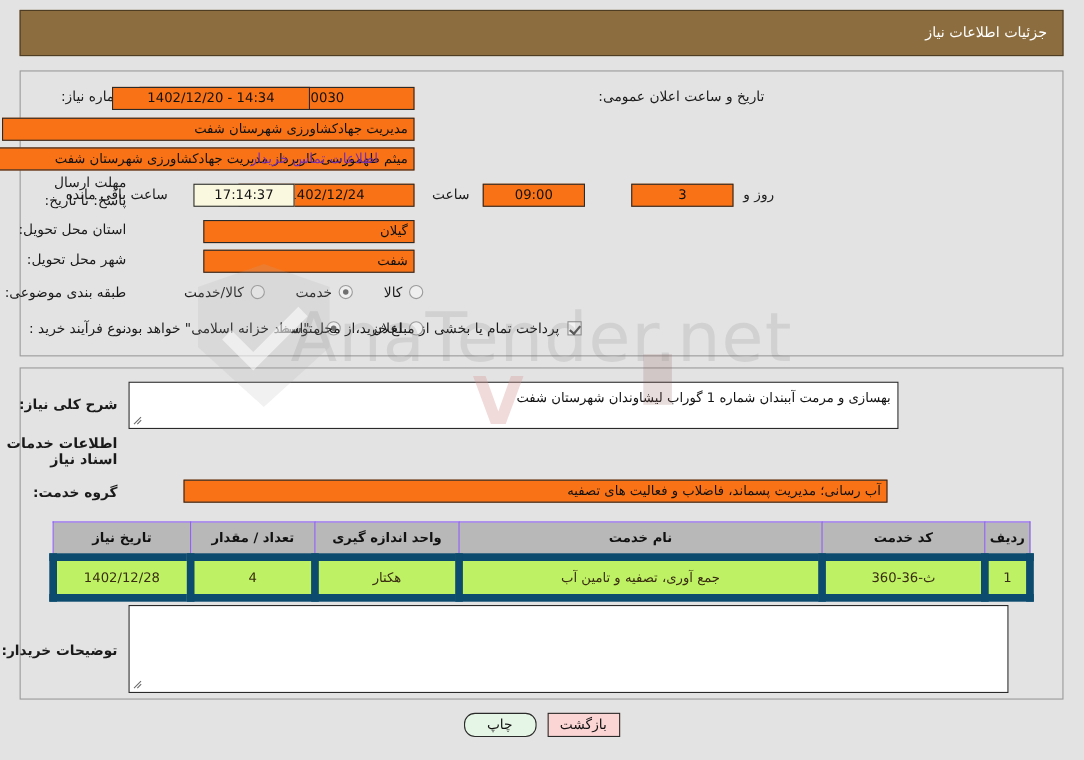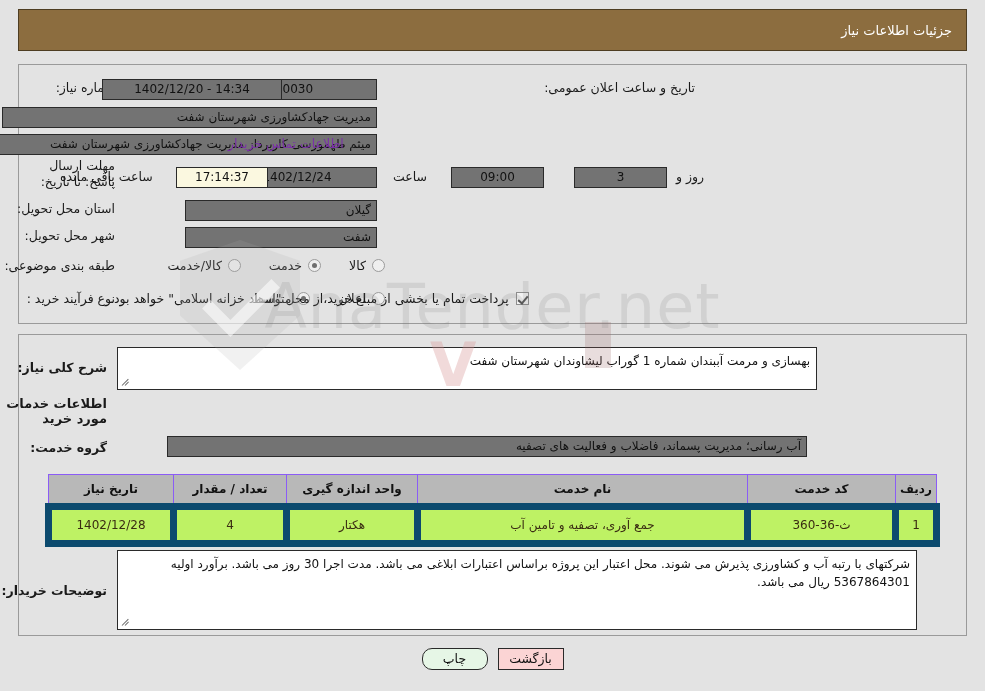--- a/index.html
+++ b/index.html
@@ -118,21 +118,21 @@
     white-space: nowrap;
   }
   .lbl {
     font-size: 12.5px;
     color: #1a1a1a;
     text-align: right;
   }
   .lbl-b { font-weight: bold; }
 
   .fld {
-    background: #737373;
+    background: #f97316;
     border: 1px solid #2a2a2a;
     box-sizing: border-box;
     height: 21px;
     line-height: 19px;
     font-size: 12px;
     color: #111;
     padding: 0 5px;
     overflow: hidden;
     white-space: nowrap;
     display: block;
@@ -316,21 +316,21 @@
   <span class="lbl">ایجاد کننده درخواست:</span>
 </div>
 <div class="fld fld-r" style="position:absolute; right:608px; top:134px; width:475px; z-index:3;">میثم طهمورسی کاربرداز مدیریت جهادکشاورزی شهرستان شفت</div>
 <div style="position:absolute; right:None; left:228px; top:136px; z-index:3;" class="link">اطلاعات تماس خریدار</div>
 
 <div class="frow" style="right:870px; top:158px; z-index:3; display:block; line-height:16px; text-align:right; width:92px; white-space:normal;">
   <span class="lbl">مهلت ارسال پاسخ: تا تاریخ:</span>
 </div>
 <div class="fld fld-c" style="position:absolute; right:608px; top:167px; width:160px; z-index:3;">1402/12/24</div>
 <span class="lbl" style="position:absolute; right:558px; top:169px; z-index:3;">ساعت</span>
-<div class="fld fld-c" style="position:absolute; right:441px; top:167px; width:93px; z-index:3;">09:00</div>
+<div class="fld fld-c" style="position:absolute; right:453px; top:167px; width:93px; z-index:3;">09:00</div>
 <div class="fld fld-c" style="position:absolute; right:318px; top:167px; width:93px; z-index:3;">3</div>
 <span class="lbl" style="position:absolute; right:281px; top:169px; z-index:3;">روز و</span>
 <div class="fld fld-c fld-amber" style="position:absolute; right:None; left:176px; top:167px; width:92px; z-index:3;">17:14:37</div>
 <span class="lbl" style="position:absolute; left:60px; top:169px; z-index:3;">ساعت باقی مانده</span>
 
 <div class="frow" style="right:870px; top:201px; z-index:3;">
   <span class="lbl">استان محل تحویل:</span>
 </div>
 <div class="fld fld-r" style="position:absolute; right:608px; top:200px; width:192px; z-index:3;padding-left:47px;">گیلان</div>
 
@@ -376,21 +376,21 @@
 </label>
 
 <div class="panel" id="panel-detail"></div>
 
 <span class="lbl lbl-b" style="position:absolute; right:878px; top:360px; z-index:3;">شرح کلی نیاز:</span>
 <div class="tarea" style="position:absolute; right:168px; top:347px; width:700px; height:43px; z-index:3;">
   <span>بهسازی و مرمت آببندان شماره 1 گوراب لیشاوندان شهرستان شفت</span>
   <span class="grip"></span>
 </div>
 
-<span class="lbl lbl-b" style="position:absolute; right:878px; top:396px; font-size:13px; z-index:3;">اطلاعات خدمات مورد خرید</span>
+<span class="lbl lbl-b" style="position:absolute; right:878px; top:396px; font-size:13px; z-index:3;">اطلاعات خدمات اسناد نیاز</span>
 
 <span class="lbl lbl-b" style="position:absolute; right:878px; top:440px; z-index:3;">گروه خدمت:</span>
 <div class="fld fld-r" style="position:absolute; right:178px; top:436px; width:640px; z-index:3;">آب رسانی؛ مدیریت پسماند، فاضلاب و فعالیت های تصفیه</div>
 
 <table class="tbl">
   <thead>
     <tr>
       <th style="width:38px;">ردیف</th>
       <th style="width:145px;">کد خدمت</th>
       <th>نام خدمت</th>
@@ -406,20 +406,19 @@
       <td>جمع آوری، تصفیه و تامین آب</td>
       <td>هکتار</td>
       <td>4</td>
       <td>1402/12/28</td>
     </tr>
   </tbody>
 </table>
 
 <span class="lbl lbl-b" style="position:absolute; right:878px; top:583px; z-index:3;">توضیحات خریدار:</span>
 <div class="tarea" style="position:absolute; right:68px; top:550px; width:800px; height:80px; z-index:3;">
-  <span>شرکتهای با رتبه آب و کشاورزی پذیرش می شوند. محل اعتبار این پروژه براساس اعتبارات ابلاغی می باشد. مدت اجرا 30 روز می باشد. برآورد اولیه 5367864301 ریال می باشد.</span>
   <span class="grip"></span>
 </div>
 
 <div class="btnbar">
   <div class="btn btn-back">بازگشت</div>
   <div class="btn btn-print">چاپ</div>
 </div>
 
 </body></html>

